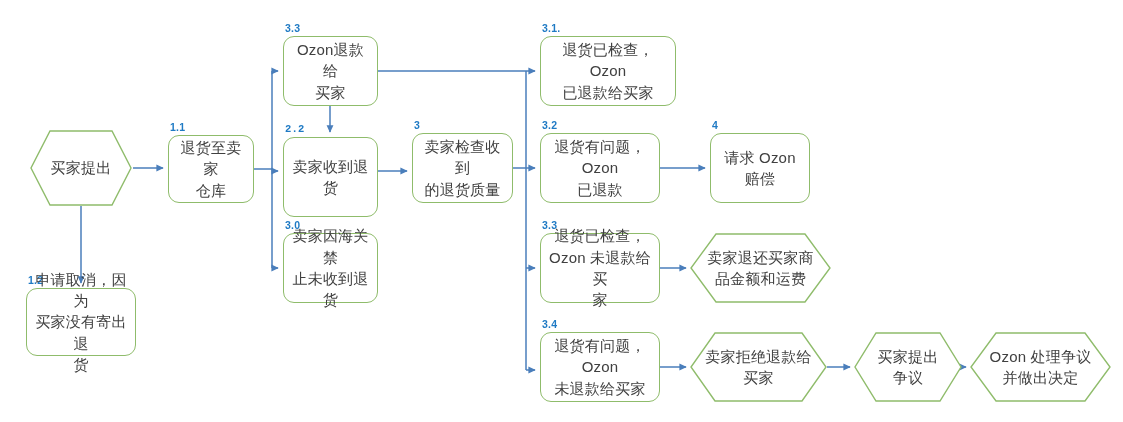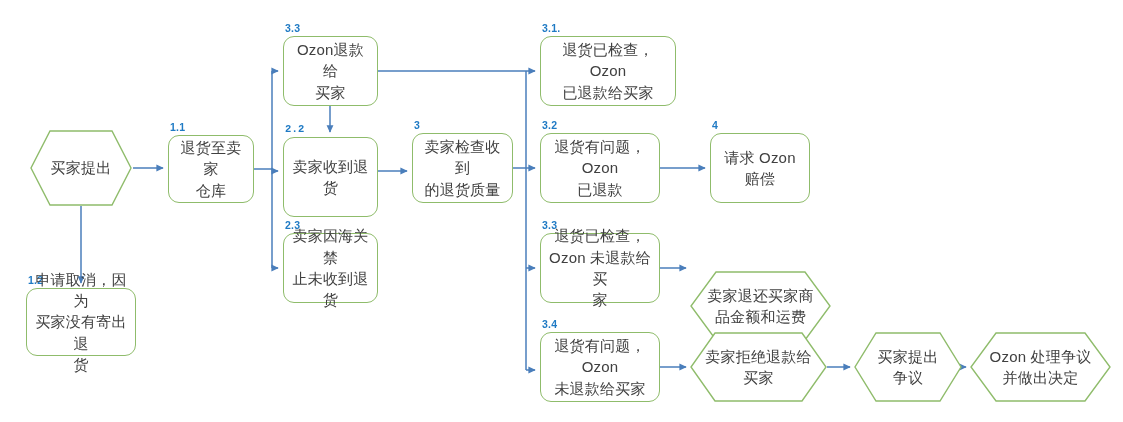--- a/index.html
+++ b/index.html
@@ -140,21 +140,21 @@
   <div class="node rect" style="left:283px; top:36px; width:95px; height:70px;">
     <span class="label-text">Ozon退款给
 买家</span>
   </div>
 
   <span class="step-tag" style="left:285px; top:123px;font-family:Liberation Mono, monospace;">2.2</span>
   <div class="node rect" style="left:283px; top:137px; width:95px; height:80px;">
     <span class="label-text">卖家收到退货</span>
   </div>
 
-  <span class="step-tag" style="left:285px; top:219px;">2.3</span>
+  <span class="step-tag" style="left:285px; top:219px;">3.0</span>
   <div class="node rect" style="left:283px; top:233px; width:95px; height:70px;">
     <span class="label-text">卖家因海关禁
 止未收到退货</span>
   </div>
 
   <span class="step-tag" style="left:414px; top:119px;">3</span>
   <div class="node rect" style="left:412px; top:133px; width:101px; height:70px;">
     <span class="label-text">卖家检查收到
 的退货质量</span>
   </div>
@@ -183,21 +183,21 @@
     <span class="label-text">退货有问题，Ozon
 未退款给买家</span>
   </div>
 
   <span class="step-tag" style="left:712px; top:119px;">4</span>
   <div class="node rect" style="left:710px; top:133px; width:100px; height:70px;">
     <span class="label-text">请求 Ozon
 赔偿</span>
   </div>
 
-  <div class="node hex" style="left:690px; top:233px; width:141px; height:70px;margin-top:38px;">
+  <div class="node hex" style="left:690px; top:233px; width:141px; height:70px;">
     <svg class="hexbg" viewBox="0 0 141 70" preserveAspectRatio="none">
       <polygon points="26,1 115,1 140,35 115,69 26,69 1,35" fill="#ffffff" stroke="#8fbc6b" stroke-width="1.4"></polygon>
     </svg>
     <span class="label-text">卖家退还买家商
 品金额和运费</span>
   </div>
 
   <div class="node hex" style="left:690px; top:332px; width:137px; height:70px;">
     <svg class="hexbg" viewBox="0 0 137 70" preserveAspectRatio="none">
       <polygon points="25,1 112,1 136,35 112,69 25,69 1,35" fill="#ffffff" stroke="#8fbc6b" stroke-width="1.4"></polygon>

